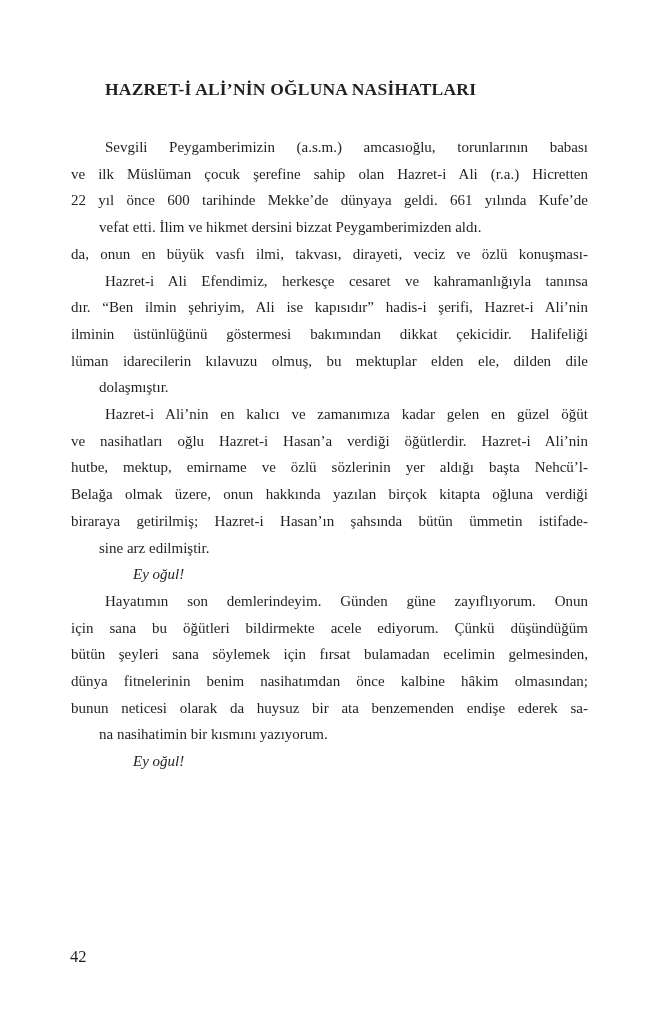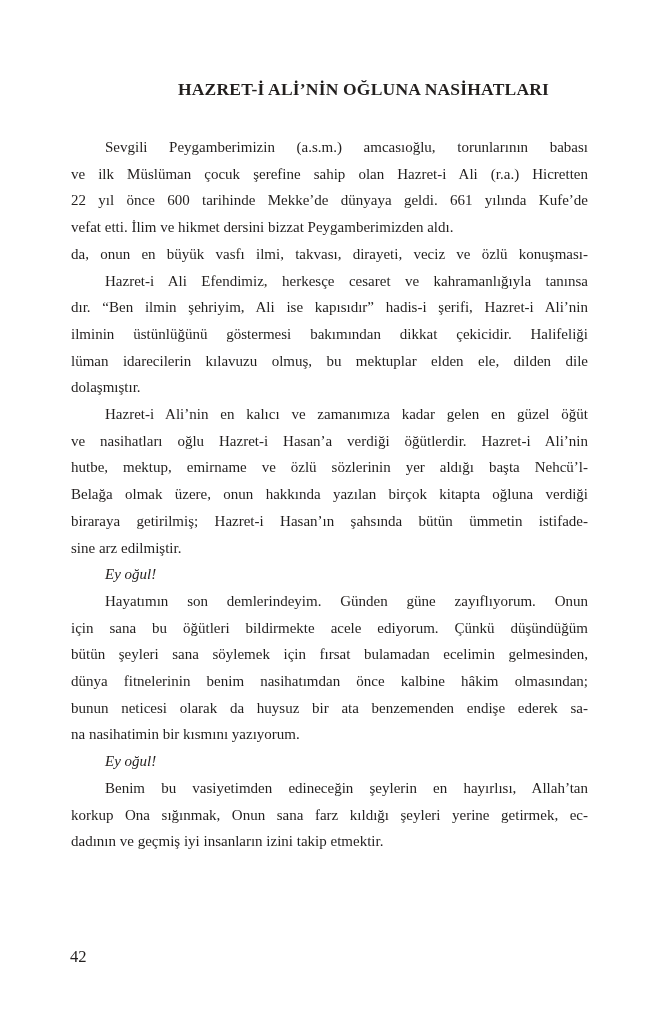--- a/index.html
+++ b/index.html
@@ -20,21 +20,21 @@
     position: absolute;
     top: 76px;
     left: 71px;
     width: 517px;
     margin: 0;
     padding-left: 34px;
     font-size: 17.5px;
     line-height: 27px;
     font-weight: bold;
     letter-spacing: 0.2px;
-    text-align: center;
+    text-align: left;
   }
   .text-block {
     position: absolute;
     top: 134px;
     left: 71px;
     width: 517px;
   }
   .para {
     margin: 0;
   }
@@ -45,20 +45,21 @@
     text-align-last: justify;
     overflow: hidden;
     white-space: nowrap;
   }
   .line.first {
     padding-left: 34px;
   }
   .line.last {
     text-align: left;
     text-align-last: left;
+    margin-left: 28px;
   }
   .para.italic .line {
     font-style: italic;
     text-align: left;
     text-align-last: left;
   }
   .pagenum {
     position: absolute;
     top: 944px;
     left: 70px;
@@ -102,21 +103,16 @@
         <div class="line first">Hayatımın son demlerindeyim. Günden güne zayıflıyorum. Onun</div>
         <div class="line">için sana bu öğütleri bildirmekte acele ediyorum. Çünkü düşündüğüm</div>
         <div class="line">bütün şeyleri sana söylemek için fırsat bulamadan ecelimin gelmesinden,</div>
         <div class="line">dünya fitnelerinin benim nasihatımdan önce kalbine hâkim olmasından;</div>
         <div class="line">bunun neticesi olarak da huysuz bir ata benzemenden endişe ederek sa-</div>
         <div class="line last">na nasihatimin bir kısmını yazıyorum.</div>
       </div>
       <div class="para italic">
         <div class="line first last">Ey oğul!</div>
       </div>
-      <div class="para">
-        <div class="line first">Benim bu vasiyetimden edineceğin şeylerin en hayırlısı, Allah’tan</div>
-        <div class="line">korkup Ona sığınmak, Onun sana farz kıldığı şeyleri yerine getirmek, ec-</div>
-        <div class="line last">dadının ve geçmiş iyi insanların izini takip etmektir.</div>
-      </div>
     </div>
 
   <div class="pagenum">42</div>
 </div>
 
 </body></html>

